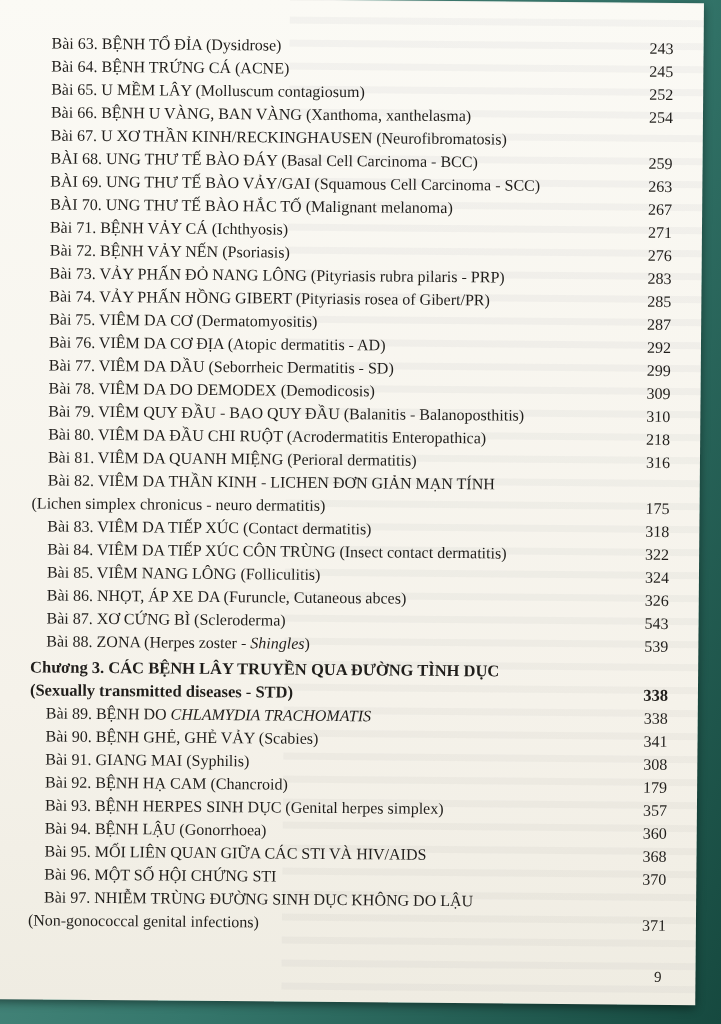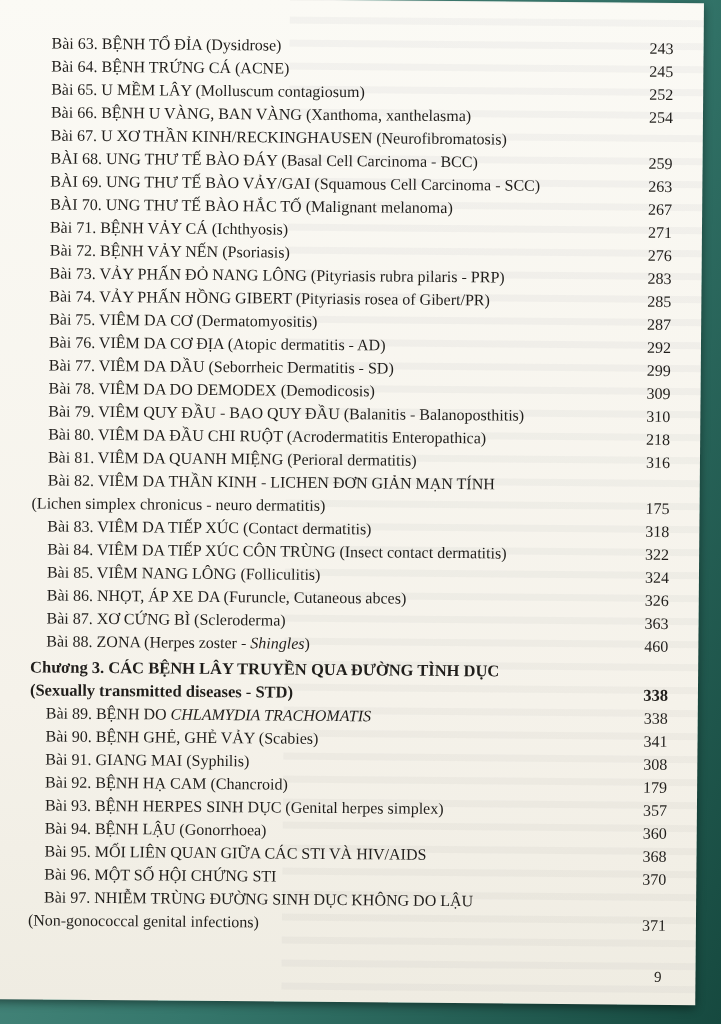--- a/index.html
+++ b/index.html
@@ -183,27 +183,27 @@
       <div class="toc-row">
         <div class="toc-text">
           <div class="l1"><span>Bài 86. NHỌT, ÁP XE DA (Furuncle, Cutaneous abces)</span></div>
         </div>
         <div class="toc-page">326</div>
       </div>
       <div class="toc-row">
         <div class="toc-text">
           <div class="l1"><span>Bài 87. XƠ CỨNG BÌ (Scleroderma)</span></div>
         </div>
-        <div class="toc-page">363</div>
+        <div class="toc-page">543</div>
       </div>
       <div class="toc-row">
         <div class="toc-text">
           <div class="l1"><span>Bài 88. ZONA (Herpes zoster - </span><span class="it">Shingles</span><span>)</span></div>
         </div>
-        <div class="toc-page">460</div>
+        <div class="toc-page">539</div>
       </div>
       <div class="toc-row chapter">
         <div class="toc-text">
           <div class="l1"><span>Chương 3. CÁC BỆNH LÂY TRUYỀN QUA ĐƯỜNG TÌNH DỤC</span></div>
           <div class="l2">(Sexually transmitted diseases - STD)</div>
         </div>
         <div class="toc-page">338</div>
       </div>
       <div class="toc-row">
         <div class="toc-text">

